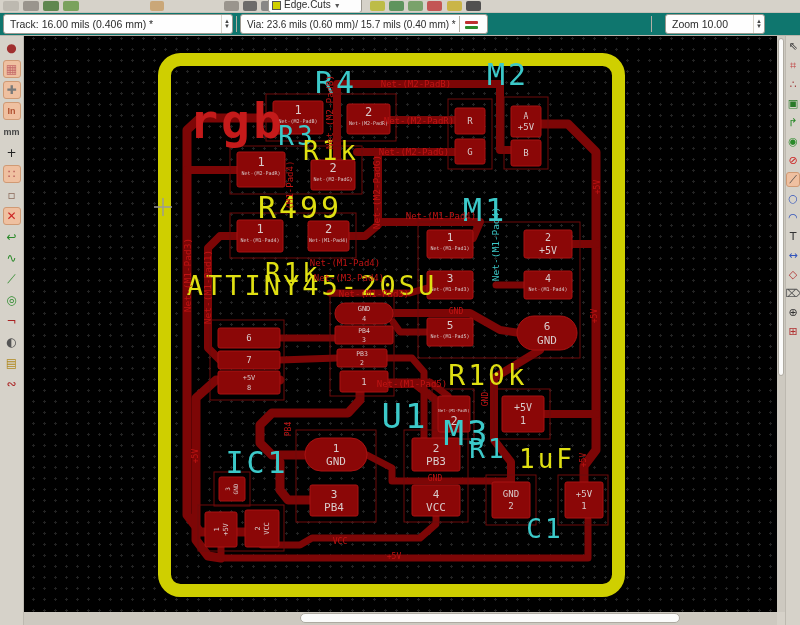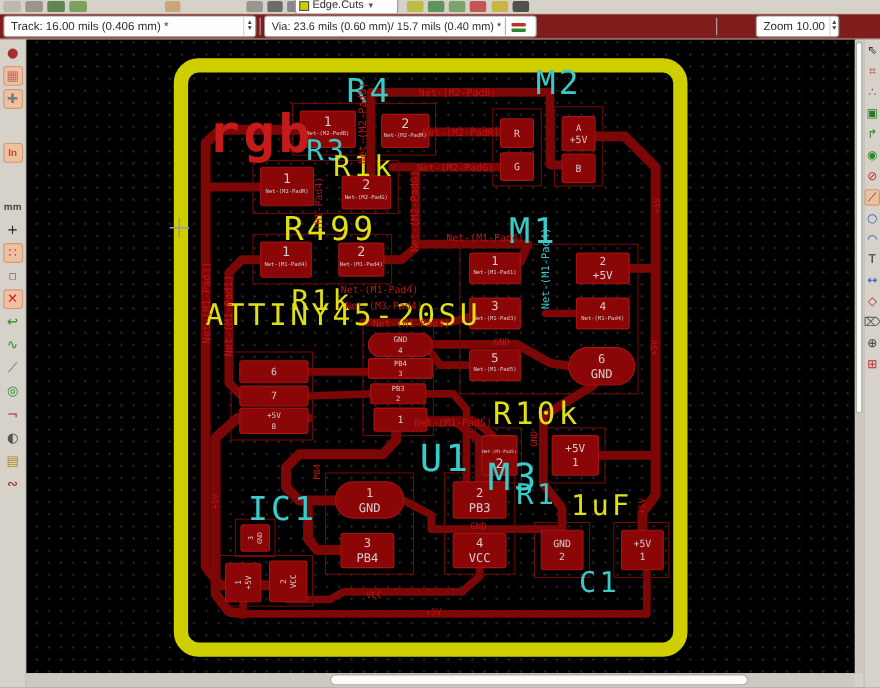--- a/index.html
+++ b/index.html
@@ -12,21 +12,21 @@
     background:#d6d2c9; border-bottom:1px solid #c4c0b7; }
   .stub { position:absolute; bottom:1px; height:10px; border-radius:2px; opacity:.85; }
   #layer-combo { position:absolute; top:-3px; height:16px; background:#fdfdfd;
     border:1px solid #9b978e; border-radius:3px; display:flex; align-items:flex-end;
     padding:1px 3px; gap:3px; }
   #layer-combo .swatch { width:9px; height:9px; background:#cfcf00; border:1px solid #555; margin-bottom:1px;}
   #layer-combo .lbl { font-size:10px; color:#2d2d2d; line-height:12px; }
   #layer-combo .arr { font-size:7px; color:#555; line-height:11px; }
 
   #row2 { position:absolute; left:0; top:13px; width:800px; height:23px;
-    background:#7f1d1d; border-bottom:1px solid #b9b5ac; }
+    background:#0f766e; border-bottom:1px solid #b9b5ac; }
   .combo { position:absolute; top:1px; height:20px; background:#fefefe;
     border:1px solid #9b978e; border-radius:3px; display:flex; align-items:center;
     overflow:hidden; }
   .combo .txt { font-size:10.5px; color:#2b2b2b; padding:0 4px 0 6px; white-space:nowrap;
     flex:1 1 auto; }
   .combo .spin { width:11px; align-self:stretch; border-left:1px solid #d8d4cb;
     display:flex; flex-direction:column; align-items:center; justify-content:center;
     color:#444; font-size:6px; line-height:5px; }
   .tb-sep { position:absolute; top:3px; height:16px; width:1px; background:#b3afa6; }
   #layerpair-icon { position:absolute; top:3px; width:17px; height:17px; border-radius:2px;
@@ -38,21 +38,21 @@
     background:#d6d2c9; border-right:1px solid #bdb9b0; display:flex; flex-direction:column;
     align-items:center; padding-top:3px; gap:3px; }
   #right-toolbar { position:absolute; right:0; top:36px; width:15px; height:589px;
     background:#d6d2c9; border-left:1px solid #bdb9b0; display:flex; flex-direction:column;
     align-items:center; padding-top:3px; gap:4px; }
   .tbtn { width:18px; height:18px; border-radius:3px; display:flex; align-items:center;
     justify-content:center; font-size:12px; font-family:"DejaVu Sans", sans-serif; }
   #right-toolbar .tbtn { width:14px; height:15px; font-size:11px; }
   .tbtn.active { background:#efc0a0; border:1px solid #d09a74; }
   .tbtn .g { transform:translateY(-0.5px); }
-  .tbtn.txtico { font-size:9px; font-weight:bold; font-family:"Liberation Sans",sans-serif;margin-top:28px; }
+  .tbtn.txtico { font-size:9px; font-weight:bold; font-family:"Liberation Sans",sans-serif; }
 
   
   #vscroll { position:absolute; right:15px; top:36px; width:8px; height:576px;
     background:#cdc9c0; }
   #vscroll .thumb { position:absolute; left:1px; top:2px; width:6px; height:338px;
     background:#fbfbfa; border:1px solid #aeaaa1; border-radius:4px; }
   #hscroll { position:absolute; left:24px; top:612px; width:753px; height:13px;
     background:#cdc9c0; }
   #hscroll .thumb { position:absolute; top:1px; left:276px; width:380px; height:10px;
     background:#fbfbfa; border:1px solid #aeaaa1; border-radius:5px; }
@@ -101,21 +101,21 @@
     <div class="tb-sep" style="left:236px"></div>
     <div class="combo" style="left:240px; width:248px">
       <span class="txt" style="font-size:10px">Via: 23.6 mils (0.60 mm)/ 15.7 mils (0.40 mm) *</span>
       </div>
     <div class="tb-sep" style="left:459px"></div>
     <div id="layerpair-icon" style="left:463px">
       <i style="background:#c03030"></i>
         <i style="background:#2a8a2a"></i>
       </div>
     <div class="tb-sep" style="left:651px"></div>
-    <div class="combo" style="left:687px; width:76px">
+    <div class="combo" style="left:665px; width:100px">
       <span class="txt">Zoom 10.00</span>
       <span class="spin">▲<br>▼</span>
       </div>
   </div>
 
   <div id="left-toolbar">
       <div class="tbtn">
         <span class="g" style="color: rgb(160, 48, 48);">●</span>
       </div>
       <div class="tbtn active">

